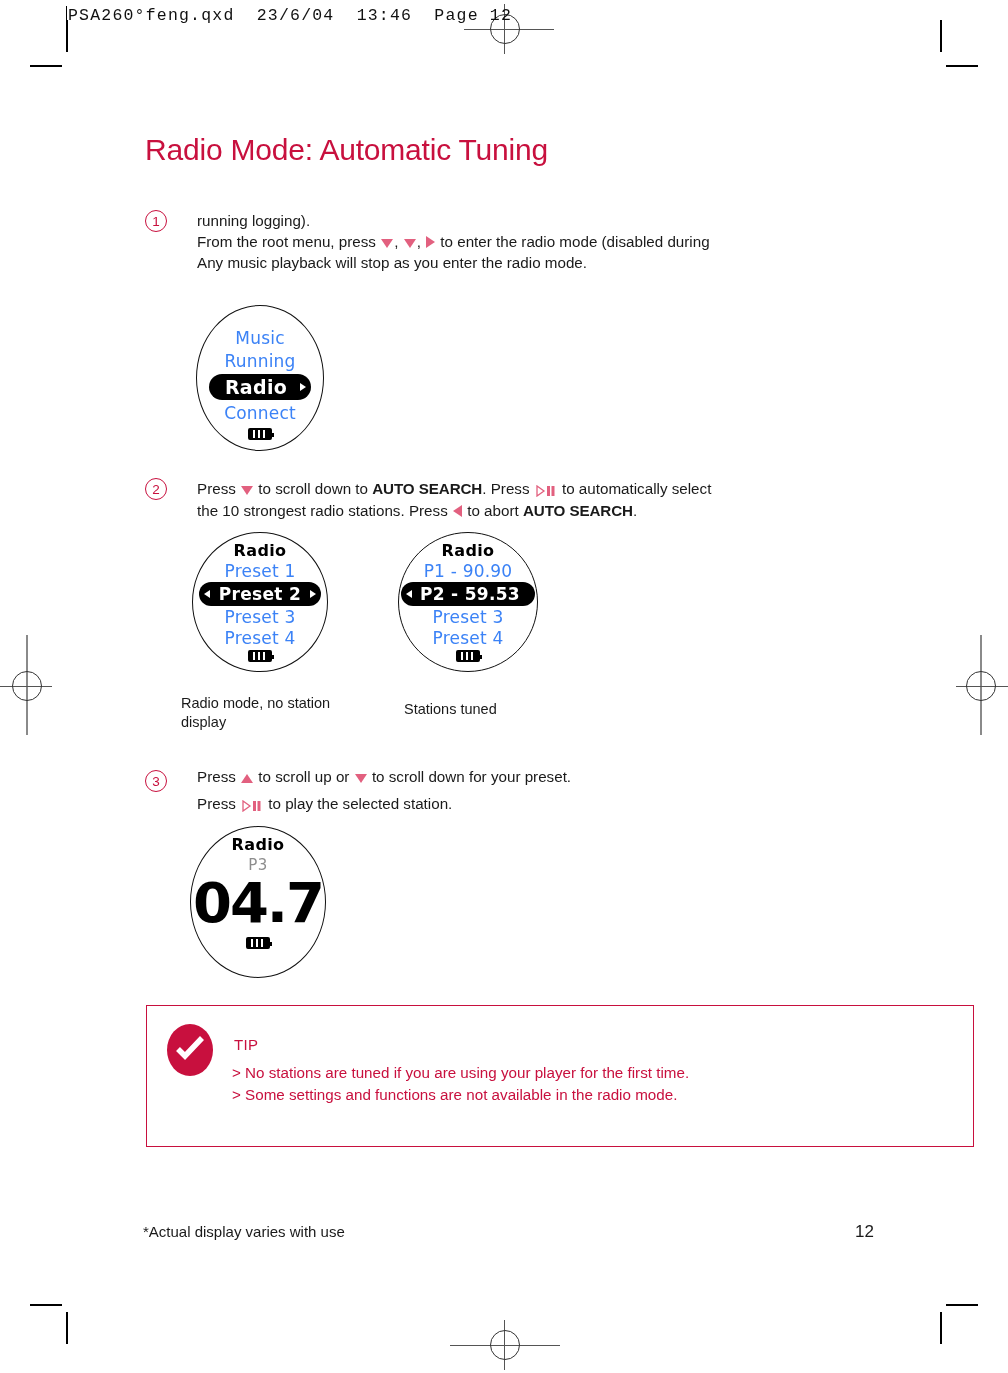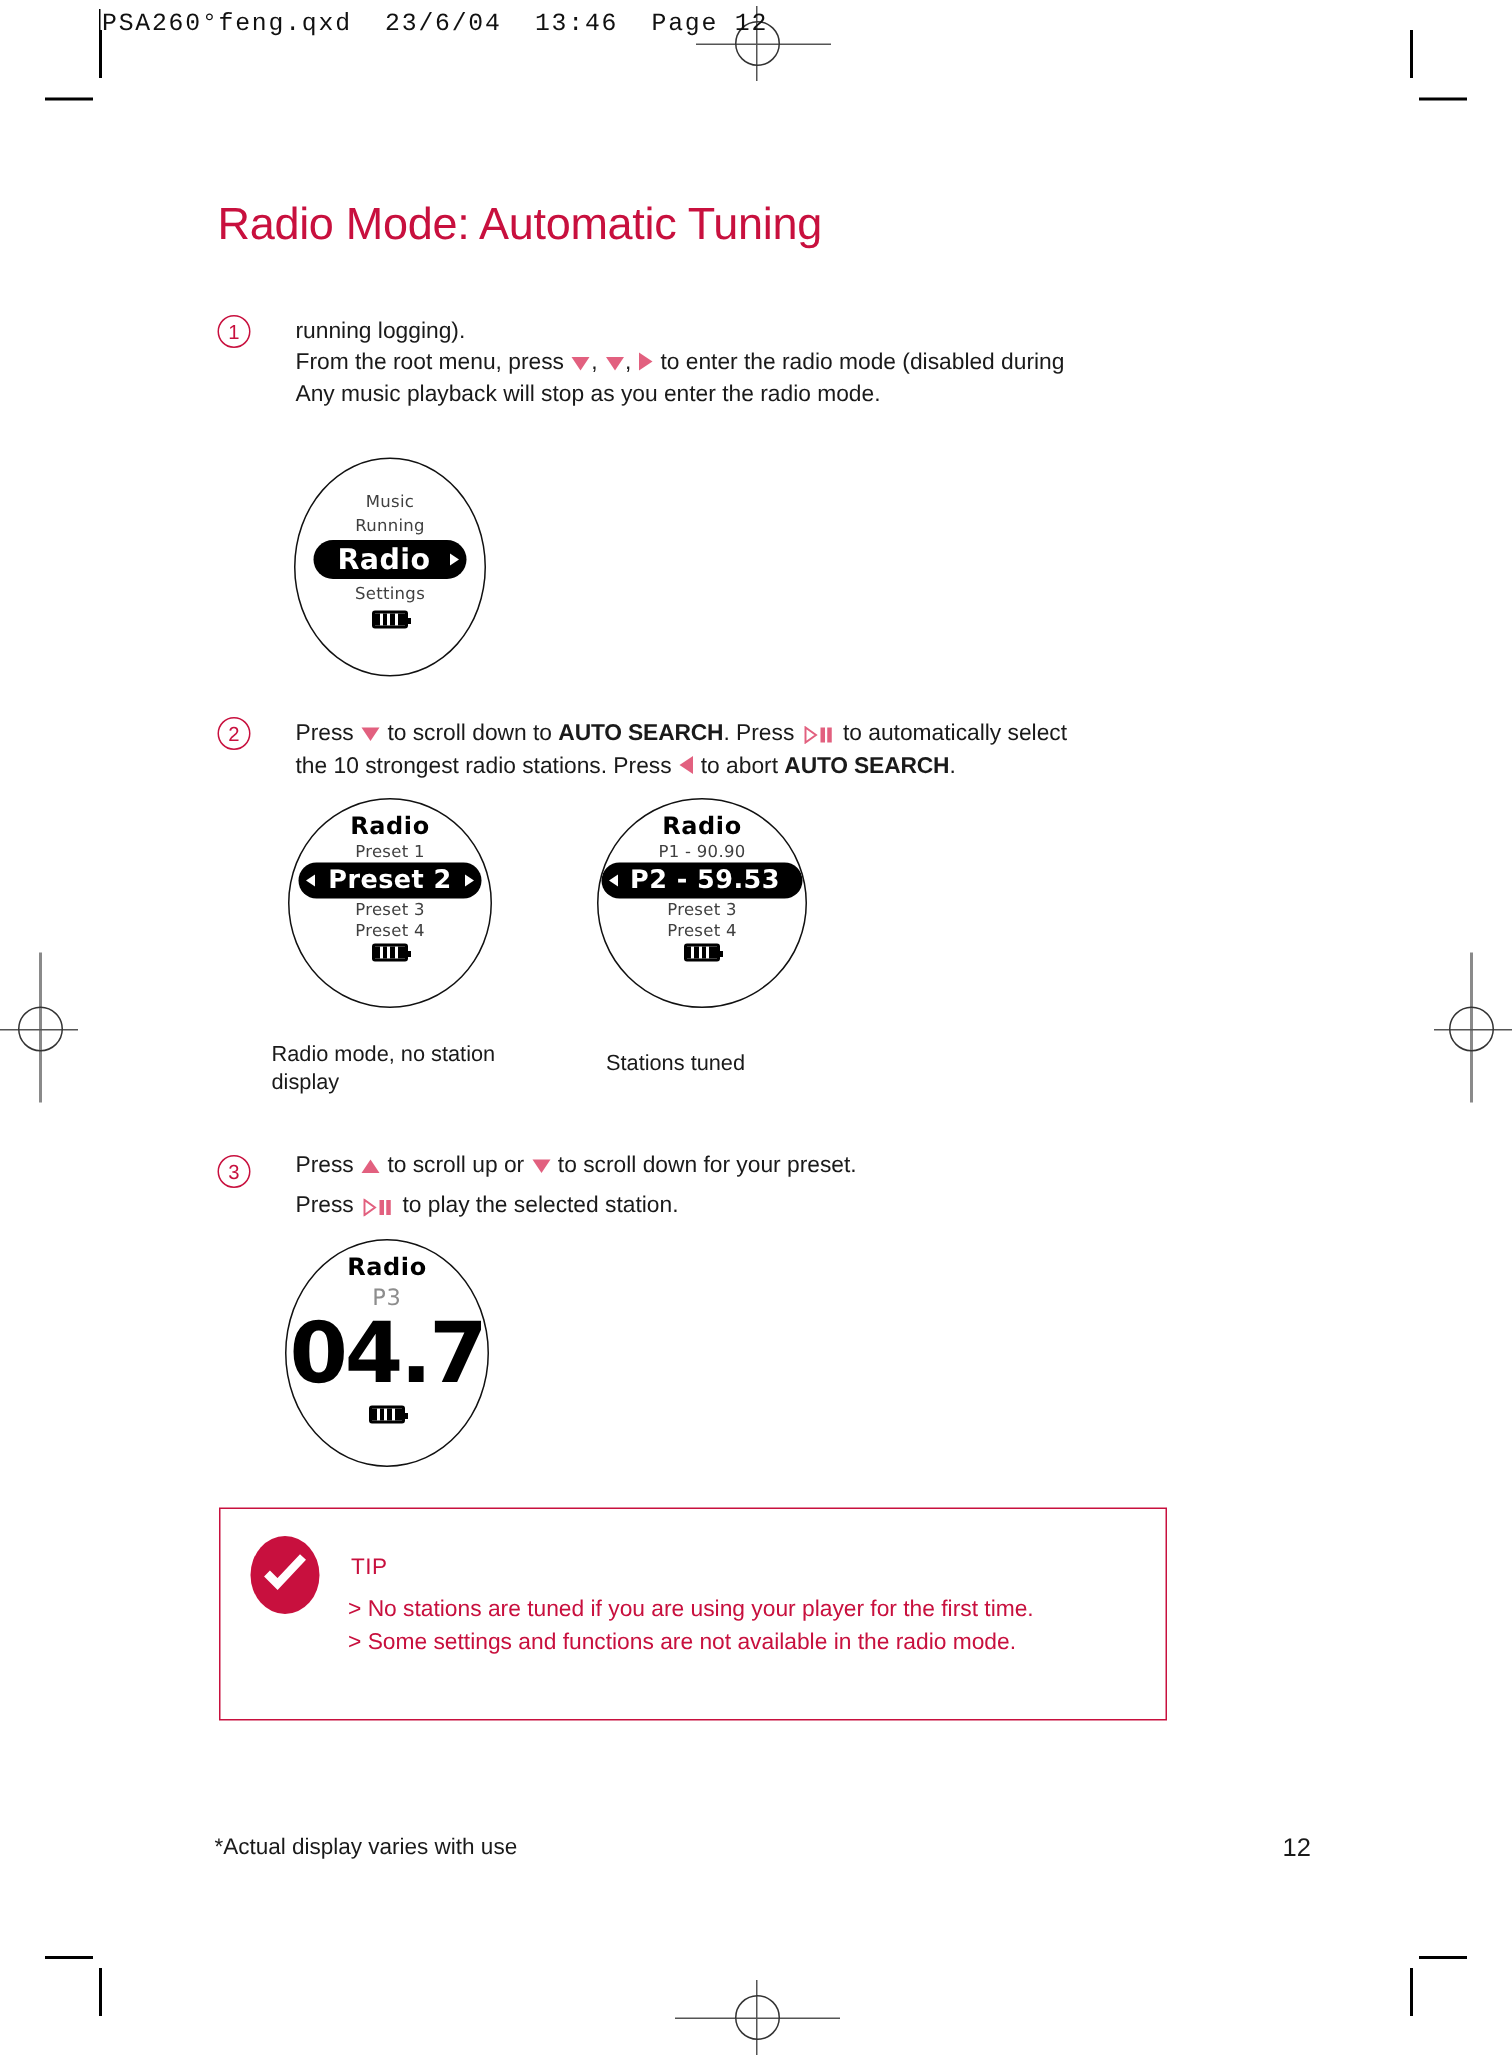--- a/index.html
+++ b/index.html
@@ -132,22 +132,22 @@
   }
   .dev-title {
     font-family: "DejaVu Sans", sans-serif;
     font-weight: bold;
     font-size: 16px;
     letter-spacing: 0.4px;
     color: #000;
   }
   .dev-item {
     font-family: "DejaVu Sans", sans-serif;
-    font-size: 11px;
-    color: #404040;
+    font-size: 17px;
+    color: #3b82f6;
     letter-spacing: 0.2px;
     white-space: nowrap;
   }
   .dev-sel {
     position: relative;
     background: #000;
     color: #fff;
     border-radius: 14px;
     padding: 2px 16px;
     font-family: "DejaVu Sans", sans-serif;
@@ -310,21 +310,21 @@
 </div>
 
 <div class="device" style="left:196px; top:305px; width:128px; height:146px;">
   <div class="dev-stack" style="padding-top:22px; gap:3px;">
     <div class="dev-item">Music</div>
     <div class="dev-item">Running</div>
     <div class="dev-sel" style="padding-right:24px;">
       <span>Radio</span>
       <span class="sel-caret-r"></span>
     </div>
-    <div class="dev-item">Settings</div>
+    <div class="dev-item">Connect</div>
     <div class="batt-wrap" style="margin-top:2px;">
       <div class="batt"></div>
     </div>
   </div>
 </div>
 
 <div class="step" style="top:478px;">
   <div class="step-num">2</div>
   <div class="step-body">
     <span class="ln">
@@ -399,21 +399,21 @@
   <div class="dev-stack" style="padding-top:8px; gap:0px;">
     <div class="dev-title">Radio</div>
     <div class="dev-preset-lbl" style="margin-top:2px;">P3</div>
     <div class="dev-freq" style="margin-top:2px;">104.73</div>
     <div class="batt-wrap" style="margin-top:8px;">
       <div class="batt"></div>
     </div>
   </div>
 </div>
 
-<div class="tipbox" style="left:146px; top:1005px; width:632px; height:142px;">
+<div class="tipbox" style="left:146px; top:1005px; width:828px; height:142px;">
   <div class="tip-badge">
     <svg width="28" height="28" viewBox="0 0 28 28">
       <path d="M2 13 L9 20 L26 2" fill="none" stroke="#ffffff" stroke-width="5.5" stroke-linecap="butt" stroke-linejoin="miter"></path>
     </svg>
   </div>
   <div class="tip-label">TIP</div>
   <div class="tip-lines">
     <div>&gt; No stations are tuned if you are using your player for the first time.</div>
     <div>&gt; Some settings and functions are not available in the radio mode.</div>
   </div>

